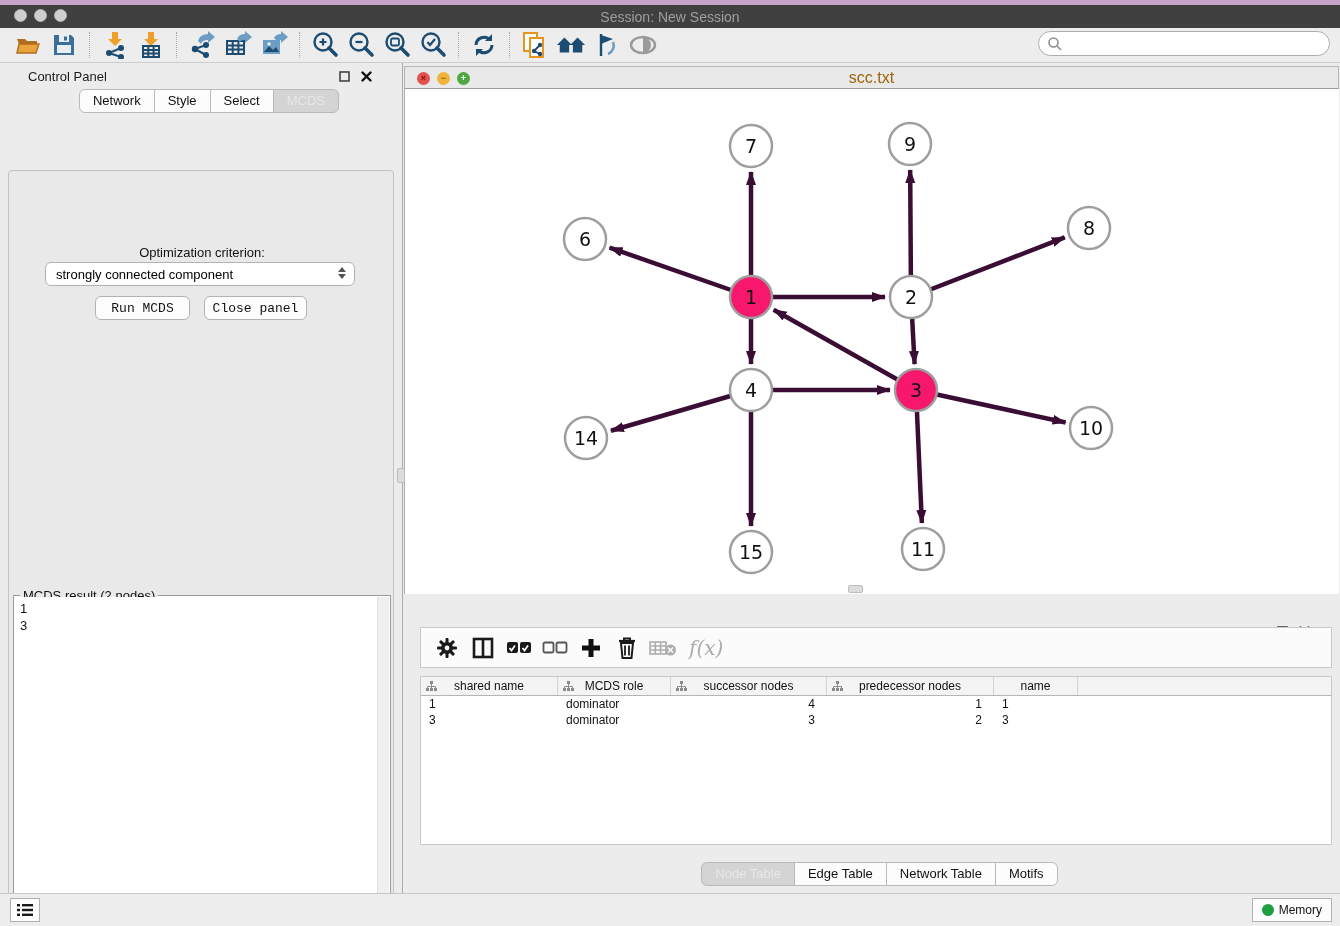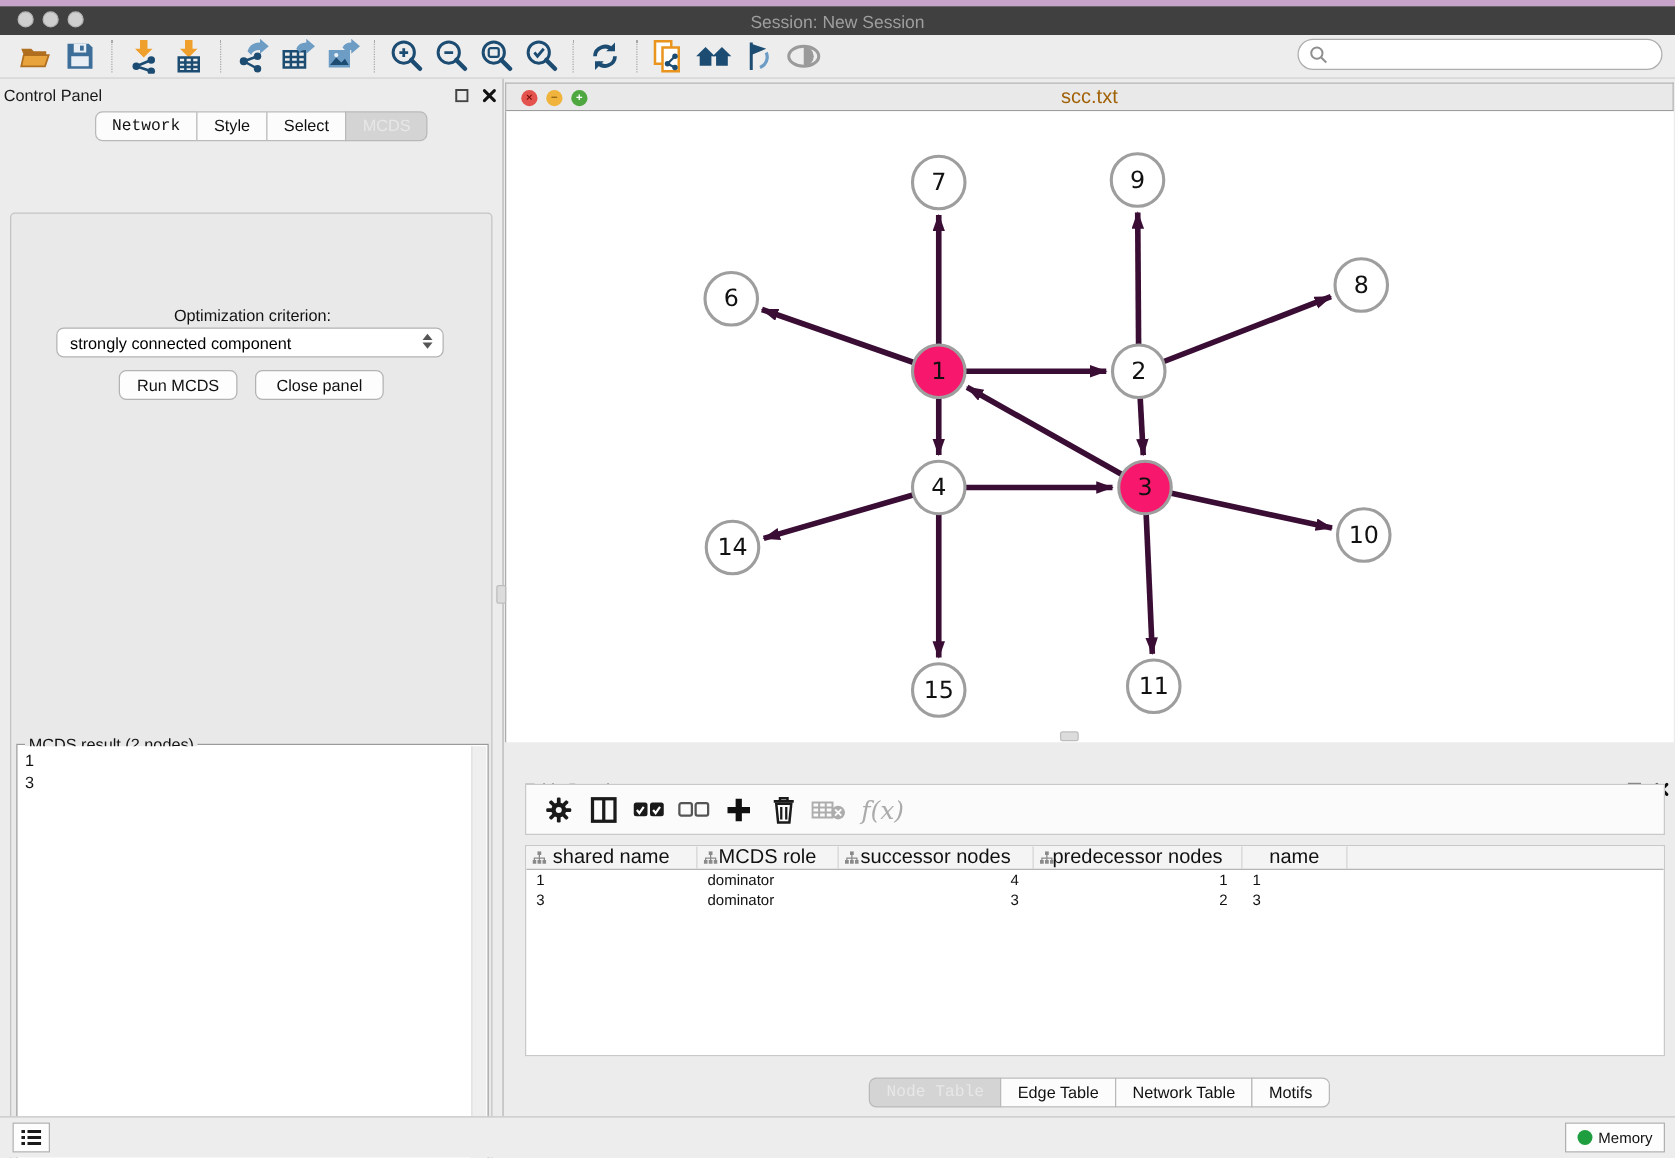--- a/index.html
+++ b/index.html
@@ -21,40 +21,40 @@
   .tb-icon { width:30px; height:28px; display:flex; align-items:center; justify-content:center; margin:0 3px; }
   .tb-sep { width:1px; height:26px; margin:0 7px; border-left:1px dotted #A9A9A9; }
   #search-wrap { position:absolute; right:10px; top:3px; width:292px; height:25px;
     background:#fff; border:1px solid #ADADAD; border-radius:13px;
     display:flex; align-items:center; padding-left:8px; }
   #search-input { border:none; outline:none; flex:1; height:20px; font-size:13px; background:transparent; }
 
   
   #control-panel { left:0; top:63px; width:403px; height:830px; background:#ECECEC;
     border-right:1px solid #ABABAB; }
-  .panel-header { height:26px; display:flex; align-items:center; padding:0 3px; }
+  .panel-header { height:26px; display:flex; align-items:center; padding:0 28px; }
   .panel-header .ph-title { font-size:13px; color:#1a1a1a; flex:1; }
   .ph-btn { width:16px; height:16px; display:flex; align-items:center; justify-content:center; margin-left:6px; }
   .tab-row { display:flex; justify-content:center; position:relative; z-index:2; }
   .tab { font-size:13px; padding:3px 13px 4px; background:#FCFCFC; border:1px solid #B9B9B9;
     color:#111; margin-left:-1px; }
-  .tab:first-child { border-radius:6px 0 0 6px; margin-left:16px;font-family:Liberation Mono, monospace; }
+  .tab:first-child { border-radius:6px 0 0 6px; margin-left:16px; }
   .tab:last-child { border-radius:0 6px 6px 0; }
   .tab.sel { background:#D4D4D4; color:#E7E7E7; }
   #cp-content { left:8px; top:107px; width:386px; height:769px; background:#E9E9E9;
     border:1px solid #C3C3C3; border-radius:4px; }
   #opt-label { left:0; top:74px; width:386px; text-align:center; font-size:13px; color:#111; }
   #opt-select { left:36px; top:91px; width:310px; height:24px; background:#fff;
     border:1px solid #B3B3B3; border-radius:6px; display:flex; align-items:center;
     padding:0 22px 0 10px; font-size:13px; }
   #opt-select .chev { position:absolute; right:8px; top:4px; display:flex; flex-direction:column; gap:2px; }
   .chev .up { width:0; height:0; border-left:4px solid transparent; border-right:4px solid transparent; border-bottom:5px solid #555; }
   .chev .dn { width:0; height:0; border-left:4px solid transparent; border-right:4px solid transparent; border-top:5px solid #555; }
   .cp-btn { position:absolute; top:125px; height:24px; background:#FDFDFD; border:1px solid #B3B3B3;
-    border-radius:6px; font-size:13px; display:flex; align-items:center; justify-content:center; color:#111; }
+    border-radius:6px; font-size:13px; display:flex; align-items:center; justify-content:center; color:#111;font-family:Liberation Mono, monospace; }
   #run-btn { left:86px; width:95px; }
   #close-btn { left:195px; width:103px; }
   #result-box { left:4px; top:424px; width:378px; height:341px; border:1px solid #9A9A9A; background:#fff; }
   #result-legend { position:absolute; left:6px; top:-8px; background:#E9E9E9; padding:0 3px; font-size:13px; color:#111; }
   #result-text { position:absolute; left:1px; top:1px; right:13px; bottom:1px; background:#fff;
     font-size:13px; color:#111; padding:3px 0 0 5px; line-height:17px; white-space:pre; }
   #result-scroll { position:absolute; right:1px; top:1px; width:12px; bottom:1px; background:#EFEFEF; border-left:1px solid #E0E0E0; }
 
   
   #network-window { left:403px; top:63px; width:937px; height:531px; background:#ECECEC; }
@@ -74,21 +74,21 @@
 
   
   #table-panel { left:403px; top:594px; width:937px; height:299px; background:#ECECEC; }
   #tp-toolbar { position:absolute; left:17px; top:33px; width:912px; height:41px; background:#FBFBFB;
     border:1px solid #C9C9C9; display:flex; align-items:center; padding-left:8px; }
   .tp-icon { width:36px; height:30px; display:flex; align-items:center; justify-content:center; }
   #fx-label { font-size:20px; color:#ABABAB; font-style:italic; font-family:"DejaVu Serif", serif; margin-left:8px; }
   #tp-table { position:absolute; left:17px; top:82px; width:912px; height:169px; background:#fff;
     border:1px solid #C9C9C9; overflow:hidden; }
   #tp-head { display:flex; height:19px; background:#F4F4F4; border-bottom:1px solid #B5B5B5; }
-  .th { display:flex; align-items:center; justify-content:center; font-size:16px; color:#111;
+  .th { display:flex; align-items:center; justify-content:center; font-size:12px; color:#111;
     border-right:1px solid #D4D4D4; position:relative; }
   .th .hicon { position:absolute; left:5px; top:4px; }
   .tr { display:flex; height:16px; }
   .td { font-size:12px; color:#111; display:flex; align-items:center; }
   .td.left { justify-content:flex-start; padding-left:8px; }
   .td.right { justify-content:flex-end; padding-right:12px; }
   #tp-tabs { position:absolute; left:0; top:268px; width:937px; display:flex; justify-content:center; }
 
   
   #status-bar { left:0; top:893px; width:1340px; height:33px; background:#EDEDED; border-top:1px solid #C6C6C6; }

